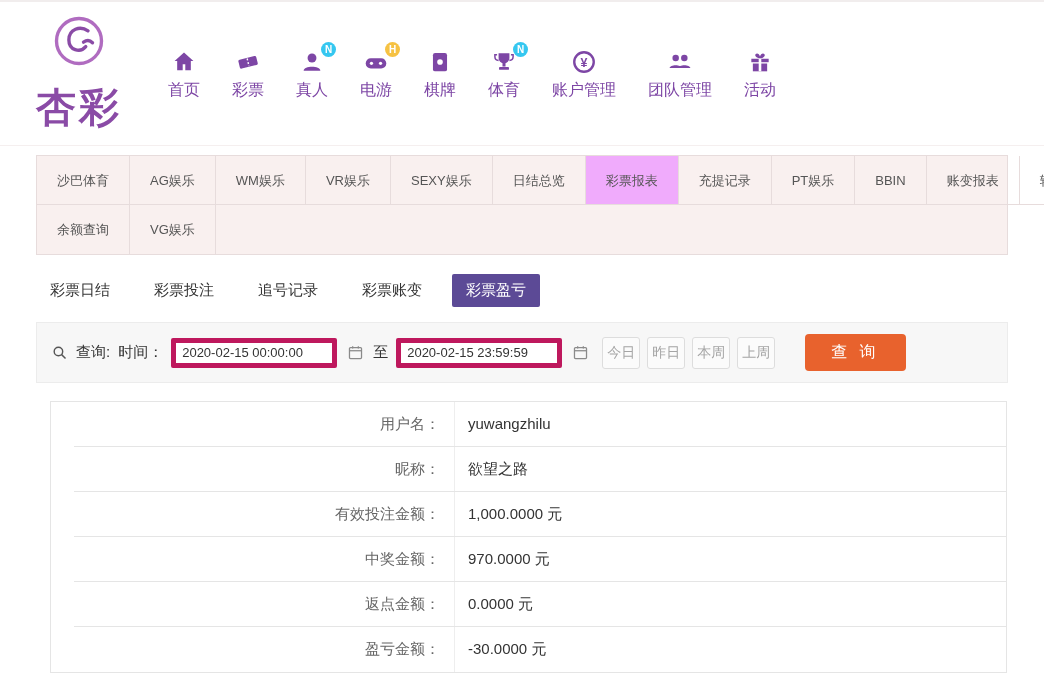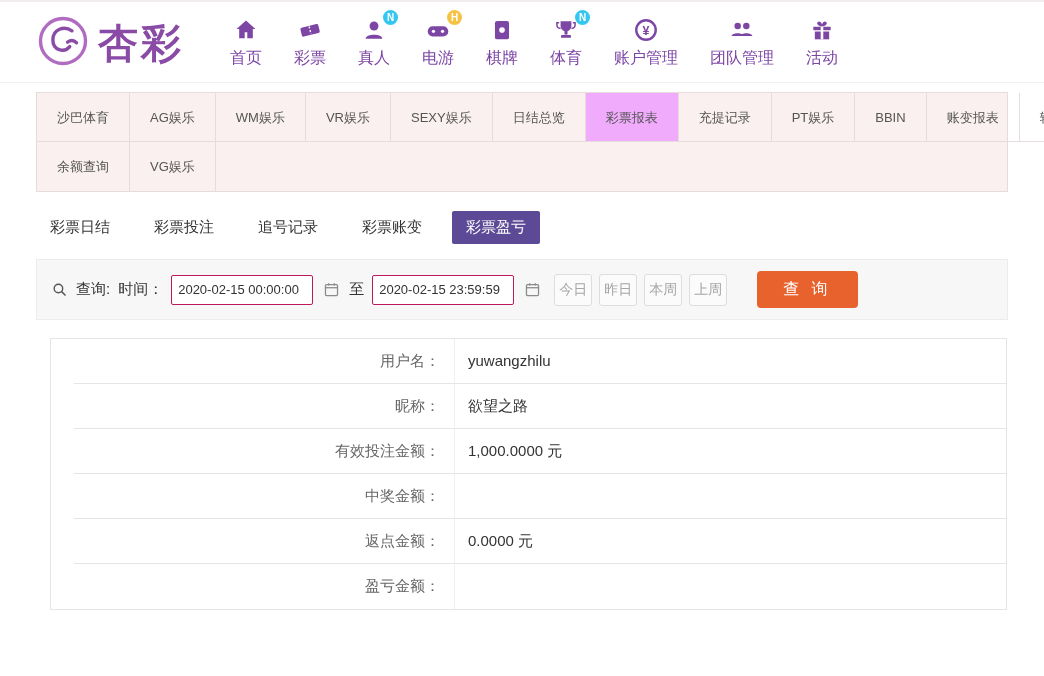--- a/index.html
+++ b/index.html
@@ -1,21 +1,21 @@
 <!DOCTYPE html>
 <html><head>
 <meta charset="utf-8">
 <style>
   * { margin:0; padding:0; box-sizing:border-box; }
   html,body { width:1044px; height:676px; background:#fff; overflow:hidden; }
   body { font-family:"Liberation Sans","DejaVu Sans",sans-serif; border-top:2px solid #f1eded; }
 
   
   .header { display:flex; align-items:center; padding:12px 36px 10px 36px; border-bottom:1px solid #f5efef; }
-  .logo { display:flex; align-items:center; gap:8px; margin-right:46px; cursor:pointer; }
+  .logo { display:flex; align-items:center; gap:8px; margin-right:46px; cursor:pointer;flex-direction:column; }
   .logo-text { font-size:40px; font-weight:bold; color:#8a4ba6; letter-spacing:3px; font-family:"Liberation Serif","DejaVu Serif",serif; }
   .nav { display:flex; align-items:flex-start; gap:32px; }
   .nav-item { display:flex; flex-direction:column; align-items:center; color:#7d46a5; cursor:pointer; }
   .nav-icon { width:26px; height:26px; position:relative; color:#7d46a5; }
   .nav-label { font-size:16px; margin-top:5px; white-space:nowrap; }
   .badge { position:absolute; top:-7px; right:-11px; min-width:15px; height:15px; border-radius:50%;
            font-size:10px; color:#fff; display:flex; align-items:center; justify-content:center; font-weight:bold; }
   .badge-n { background:#35c7f0; }
   .badge-h { background:#f6c243; }
 
@@ -30,21 +30,21 @@
 
   
   .subtabs { margin:10px 36px 0 36px; padding:9px 0; display:flex; align-items:center; gap:16px; }
   .subtab { font-size:15px; color:#333; padding:7px 14px; cursor:pointer; border-radius:2px; white-space:nowrap;text-align:center; }
   .subtab.active { background:#5c4a96; color:#fff; }
 
   
   .searchbar { margin:6px 36px 0 36px; background:#f7f7f7; border:1px solid #ececec; border-radius:0;
                padding:11px 14px; display:flex; align-items:center; gap:8px; }
   .search-label { font-size:15px; color:#333; }
-  .date-input { width:142px; height:30px; border:1px solid #be185d; border-radius:2px; background:#fff;
+  .date-input { width:166px; height:30px; border:5px solid #be185d; border-radius:2px; background:#fff;
                 font-size:13px; color:#333; padding:0 6px; font-family:"Liberation Sans","DejaVu Sans",sans-serif; }
   .cal-btn { width:20px; height:22px; display:flex; align-items:center; justify-content:center; cursor:pointer; }
   .quick-btn { font-size:14px; color:#a5a5a5; background:#fbfbfb; border:1px solid #ddd; border-radius:3px;
                padding:6px 4px; cursor:pointer; white-space:nowrap; }
   .quick-group { display:flex; gap:7px; margin-left:4px; }
   .submit-btn { margin-left:22px; background:#e8622d; color:#fff; border:none; border-radius:4px;
                 font-size:16px; padding:8px 26px; letter-spacing:4px; cursor:pointer; white-space:nowrap; }
 
   
   .report { margin:18px 37px 0 50px; border:1px solid #e5e5e5; background:#fff;padding-left:23px; }
@@ -238,21 +238,23 @@
   <div class="report-row">
     <div class="cell-label">昵称：</div>
     <div class="cell-value">欲望之路</div>
   </div>
   <div class="report-row">
     <div class="cell-label">有效投注金额：</div>
     <div class="cell-value">1,000.0000 元</div>
   </div>
   <div class="report-row">
     <div class="cell-label">中奖金额：</div>
+    <div class="cell-value">970.0000 元</div>
   </div>
   <div class="report-row">
     <div class="cell-label">返点金额：</div>
     <div class="cell-value">0.0000 元</div>
   </div>
   <div class="report-row">
     <div class="cell-label">盈亏金额：</div>
+    <div class="cell-value">-30.0000 元</div>
   </div>
 </div>
 
 </body></html>

